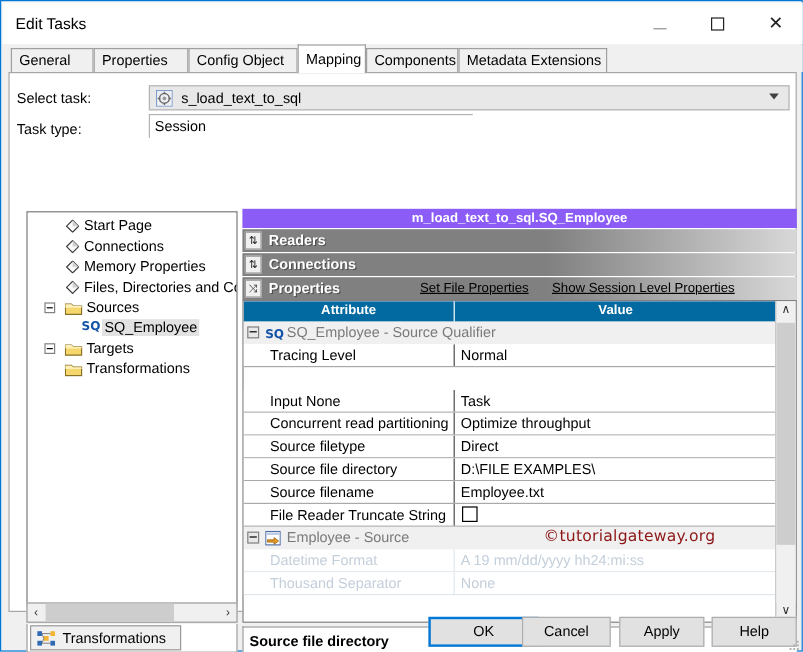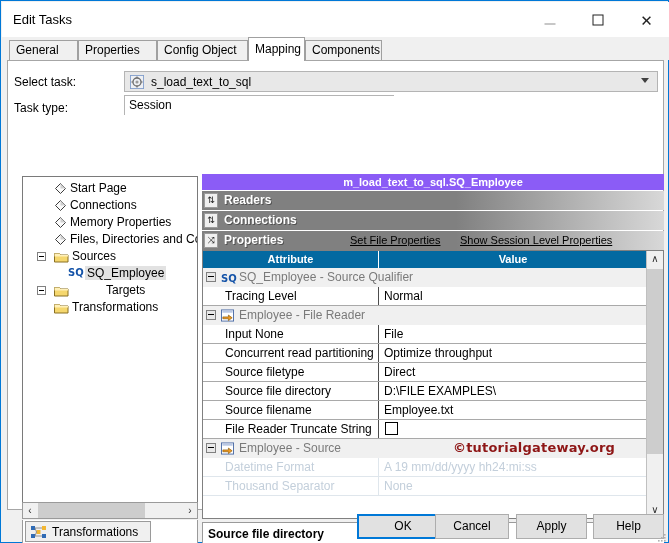--- a/index.html
+++ b/index.html
@@ -205,21 +205,21 @@
   }
   .row.dim .attr,.row.dim .val{color:#c3cfdb;}
   .row.dim{border-bottom:1px solid #dfe6ec;}
   .row.dim .attr{border-right:1px solid #dfe6ec;}
   .cbx{
     position:absolute;left:5px;top:2px;width:13px;height:13px;
     border:1px solid #000;background:#fff;box-sizing:border-box;
   }
   .watermark{
     position:absolute;left:250px;top:1px;
-    font-size:13px;font-weight:bold;color:#8e1616;
+    font-size:13px;font-weight:normal;color:#8e1616;
     font-family:"DejaVu Sans",sans-serif;
     letter-spacing:0.2px;
   }
   .vscroll{
     position:absolute;right:0;top:0;width:17px;height:267px;
     background:#f0f0f0;border-left:1px solid #c0c0c0;box-sizing:border-box;
   }
   .vscroll .arr{
     position:absolute;left:0;width:16px;height:16px;text-align:center;
     line-height:16px;font-size:10px;color:#303030;
@@ -260,20 +260,21 @@
       <span class="wbtn close"><span class="g">✕</span></span>
     </div>
   </div>
 
   <div class="tabstrip">
     <div class="tab" style="left:7px;width:69px;">General</div>
     <div class="tab" style="left:76px;width:79px;">Properties</div>
     <div class="tab" style="left:155px;width:91px;">Config Object</div>
     <div class="tab sel" style="left:246px;width:57px;">Mapping</div>
     <div class="tab" style="left:303px;width:77px;">Components</div>
+    <div class="tab" style="left:380px;width:124px;">Metadata Extensions</div>
   </div>
 
   <div class="client">
 
     <div class="lbl" style="left:6px;top:14px;">Select task:</div>
     <div class="combo" style="left:116px;top:10px;width:534px;height:21px;">
       <span class="gear">
         <svg width="14" height="14" viewBox="0 0 16 16">
           <rect x="0.5" y="0.5" width="15" height="15" fill="#eef0f4" stroke="#7f9ccb"></rect>
           <circle cx="8" cy="8" r="4.6" fill="none" stroke="#6b6b6b" stroke-width="1.5"></circle>
@@ -355,21 +356,21 @@
         </div>
 
         <div class="trow">
           <span class="exp" style="left:14px;"></span>
           <span class="folder" style="left:31px;">
             <svg width="15" height="12" viewBox="0 0 15 12">
                 <path d="M0.5 2.5 h5 l1.5 1.5 h7 v7 h-13.5z" fill="#f5d76e" stroke="#8a7022"></path>
                 <path d="M0.5 2.5 h5 l1.5 1.5 h7 v1.5 h-13.5z" fill="#fff0b8" stroke="none"></path>
               </svg>
           </span>
-          <span class="tx" style="left:49px;margin-left:34px;">Targets</span>
+          <span class="tx" style="left:49px;">Targets</span>
         </div>
 
 
         <div class="trow">
           <span class="folder" style="left:31px;">
             <svg width="15" height="12" viewBox="0 0 15 12">
                 <path d="M0.5 2.5 h5 l1.5 1.5 h7 v7 h-13.5z" fill="#f5d76e" stroke="#8a7022"></path>
                 <path d="M0.5 2.5 h5 l1.5 1.5 h7 v1.5 h-13.5z" fill="#fff0b8" stroke="none"></path>
               </svg>
           </span>
@@ -440,35 +441,24 @@
             <span style="font-size:10px;font-weight:bold;color:#1453a8;font-family:'DejaVu Sans',sans-serif;">SQ</span>
           </span>
           <span class="gtx">SQ_Employee - Source Qualifier</span>
         </div>
 
         <div class="row" style="top:36px;">
           <span class="attr">Tracing Level</span>
           <span class="val">Normal</span>
         </div>
 
-        <div class="grp" style="top:55px;">
-          <span class="gexp"></span>
-          <span class="gicon">
-            <svg width="13" height="13" viewBox="0 0 14 13">
-              <rect x="0.5" y="0.5" width="13" height="12" fill="#ffffff" stroke="#4a6aa5"></rect>
-              <rect x="1.5" y="1.5" width="11" height="2" fill="#b9c8e4"></rect>
-              <path d="M2 8 h6 v-2 l4 3 -4 3 v-2 h-6z" fill="#f09a20" stroke="#8a5a09" stroke-width="0.7"></path>
-            </svg>
-          </span>
-          <span class="gtx">Employee - File Reader</span>
-        </div>
 
         <div class="row" style="top:74px;">
           <span class="attr">Input None</span>
-          <span class="val">File</span>
+          <span class="val">Task</span>
         </div>
         <div class="row" style="top:93px;">
           <span class="attr">Concurrent read partitioning</span>
           <span class="val">Optimize throughput</span>
         </div>
         <div class="row" style="top:112px;">
           <span class="attr">Source filetype</span>
           <span class="val">Direct</span>
         </div>
         <div class="row" style="top:131px;">

